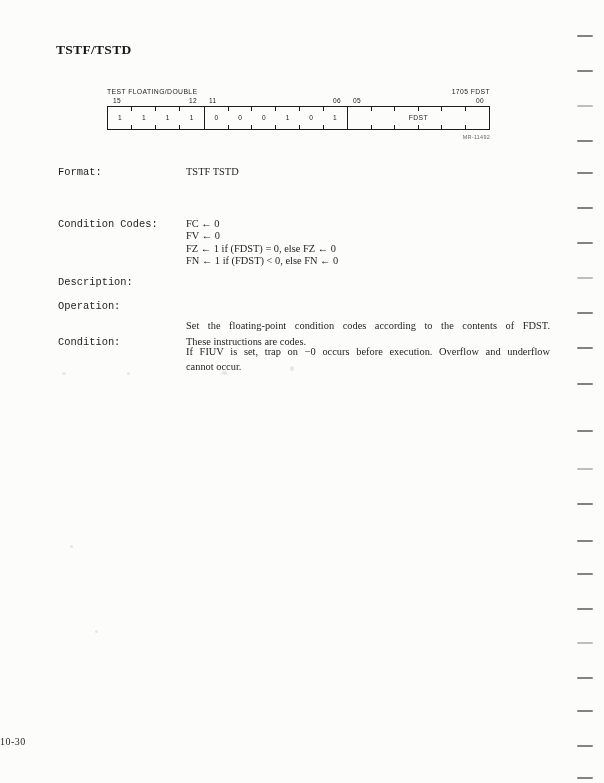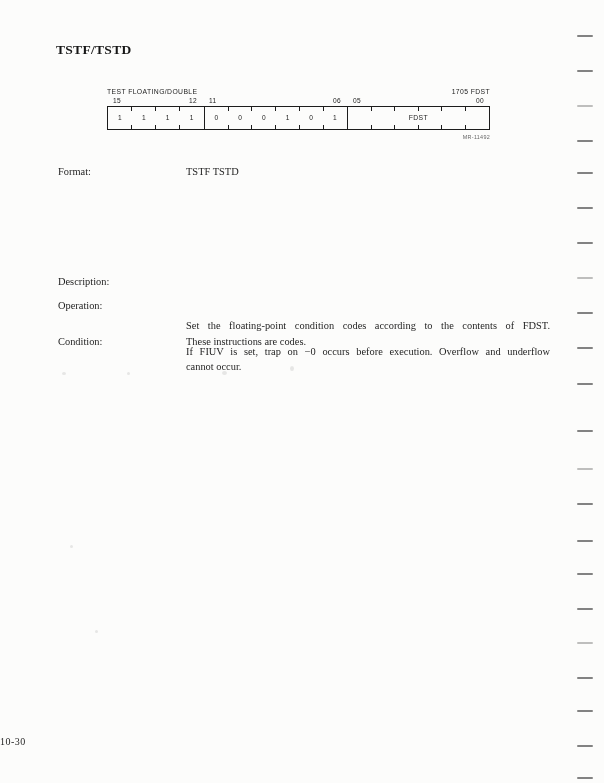--- a/index.html
+++ b/index.html
@@ -40,21 +40,21 @@
   .cell + .cell::after{
     content:"";position:absolute;left:-0.5px;bottom:0;width:1px;height:4px;background:#1c1c1c;}
   .field-label{
     position:absolute;left:0;right:0;top:0;bottom:0;
     text-align:center;font-size:6.8px;line-height:22px;letter-spacing:.4px;}
   .figure-ref{margin-top:4px;text-align:right;font-size:5.4px;
     letter-spacing:.3px;color:#666;}
   
   .row{position:absolute;left:58px;width:510px;font-size:10.4px;}
   .row .sec-label{display:inline-block;width:128px;vertical-align:top;
-    line-height:12.4px;}
+    line-height:12.4px;font-family:Liberation Mono, monospace;}
   .row .sec-value{display:inline-block;width:364px;vertical-align:top;
     line-height:12.4px;}
   .sec-value .line{line-height:12.4px;}
   .lh15 .line{line-height:15px;}
   .just{text-align:justify;text-align-last:justify;margin-top:44px;}
   
   .page-number{position:absolute;left:0;top:736px;width:598px;
     text-align:left;font-size:10px;letter-spacing:.5px;}
   
   .edge-marks{position:absolute;top:0;left:0;right:0;bottom:0;pointer-events:none;}
@@ -117,20 +117,28 @@
     <div class="figure-ref">MR-11492</div>
   </div>
 
   <div class="row" style="top:166px">
     <span class="sec-label">Format:</span><div class="sec-value">
       <div class="line">TSTF TSTD</div>
     </div>
   </div>
 
 
+  <div class="row" style="top:218px">
+    <span class="sec-label">Condition Codes:</span><div class="sec-value">
+      <div class="line">FC ← 0</div>
+      <div class="line">FV ← 0</div>
+      <div class="line">FZ ← 1 if (FDST) = 0, else FZ ← 0</div>
+      <div class="line">FN ← 1 if (FDST) &lt; 0, else FN ← 0</div>
+    </div>
+  </div>
 
   <div class="row" style="top:276px">
     <span class="sec-label">Description:</span><div class="sec-value">
       <div class="line just">Set the floating-point condition codes according to the contents of FDST.</div>
     </div>
   </div>
 
   <div class="row" style="top:300px">
     <span class="sec-label">Operation:</span><div class="sec-value lh15">
       <div class="line just">If FIUV is set, trap on −0 occurs before execution. Overflow and underflow</div>

